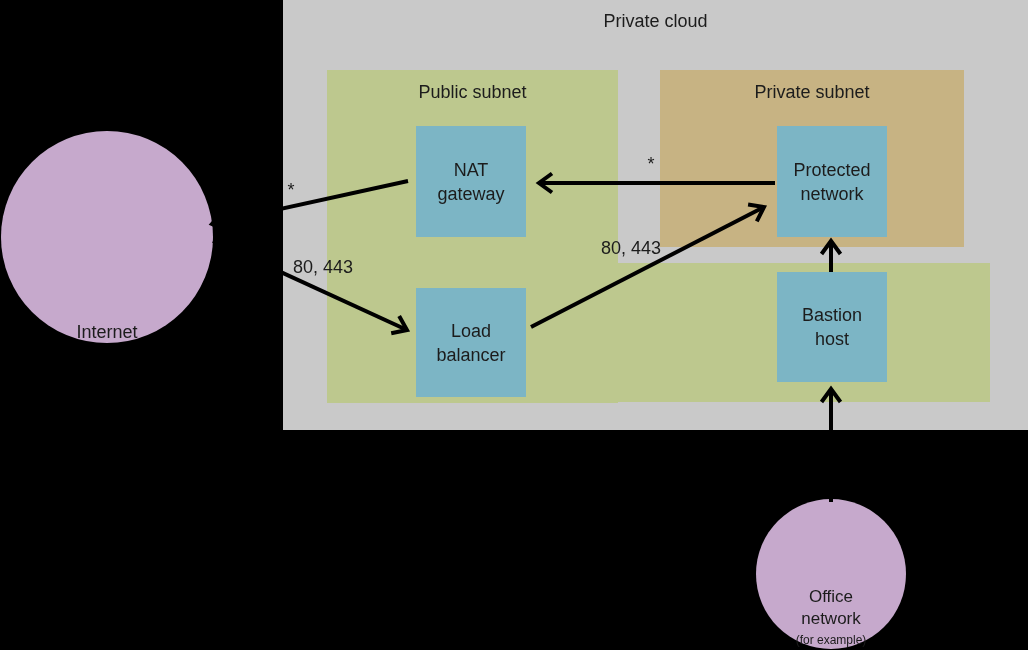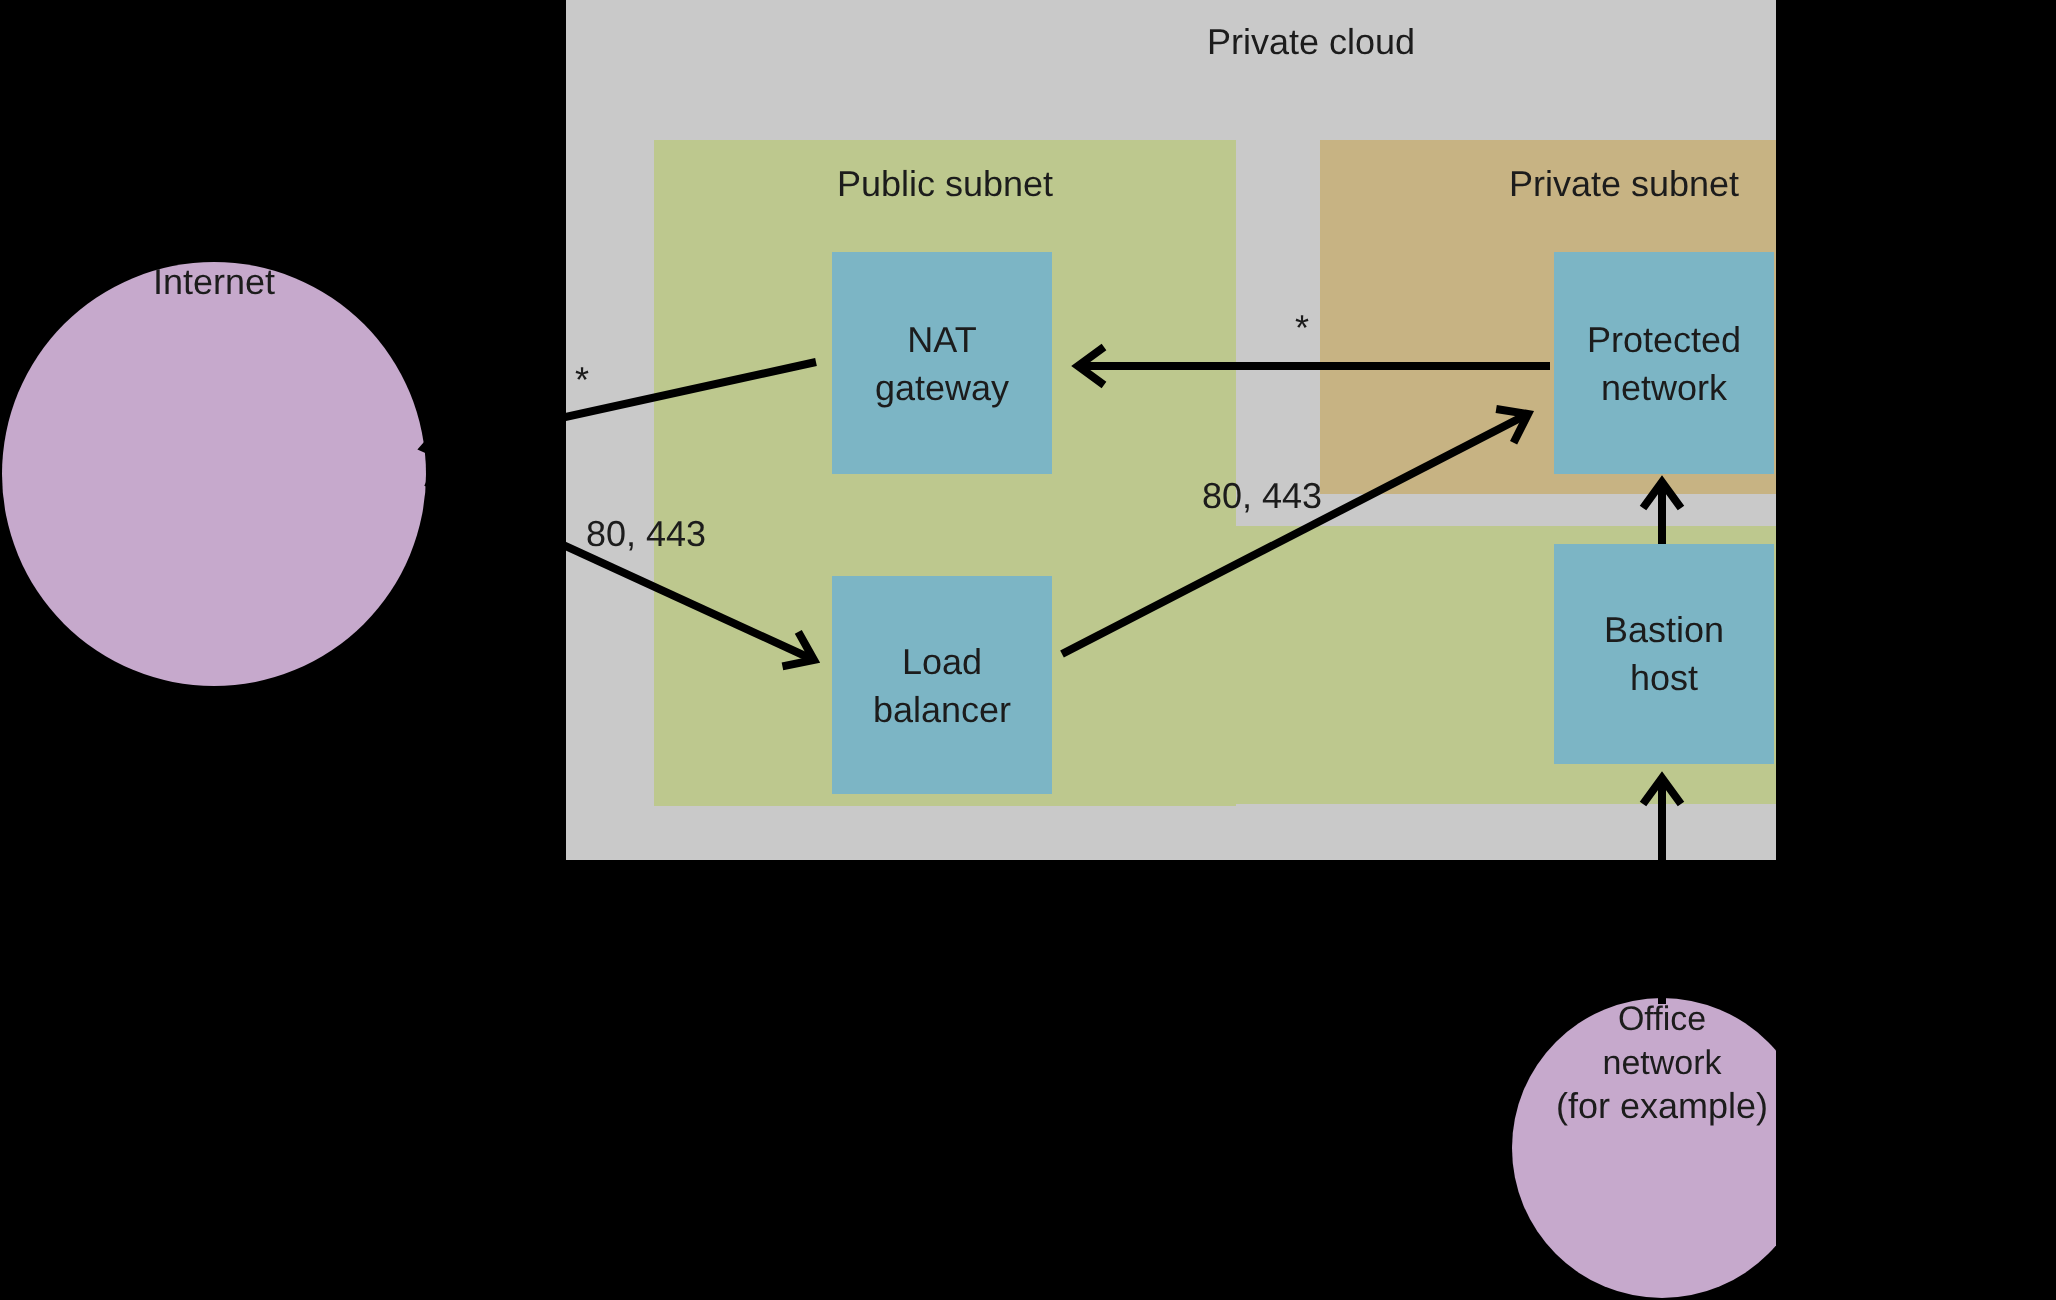--- a/index.html
+++ b/index.html
@@ -8,21 +8,21 @@
     --subnet-green:#bdc88e;
     --subnet-tan:#c7b383;
     --node-blue:#7cb5c5;
     --network-purple:#c6a9cc;
     --arrow:#000000;
     --text:#1c1c1c;
   }
   html,body{margin:0;padding:0;background:var(--background);}
   .stage{
     position:relative;
-    width:888px;height:650px;
+    width:1028px;height:650px;
     background:var(--background);
     overflow:hidden;
     font-family:"Liberation Sans","DejaVu Sans",sans-serif;
     color:var(--text);
   }
   .region{position:absolute;}
   .cloud{left:283px;top:0;width:745px;height:430px;background:var(--cloud);}
   .subnet-public{left:327px;top:70px;width:291px;height:333px;background:var(--subnet-green);}
   .subnet-private{left:660px;top:70px;width:304px;height:177px;background:var(--subnet-tan);}
   .subnet-bastion{left:618px;top:263px;width:372px;height:139px;background:var(--subnet-green);}
@@ -38,27 +38,27 @@
     font-size:18px;line-height:24px;
   }
   .node-nat{left:416px;top:126px;height:111px;align-items:center;}
   .node-lb{left:416px;top:288px;height:109px;}
   .node-protected{left:777px;top:126px;height:111px;}
   .node-bastion{left:777px;top:272px;}
   .node-label{display:block;padding:0 8px;}
   .net-circle{
     position:absolute;border-radius:50%;
     background:var(--network-purple);
-    display:flex;flex-direction:column;align-items:center;justify-content:flex-start;
+    display:flex;flex-direction:column;align-items:center;justify-content:flex-end;
     text-align:center;
   }
   .circle-internet{left:1px;top:131px;width:212px;height:212px;font-size:18px;}
   .circle-office{left:756px;top:499px;width:150px;height:150px;}
   .office-name{display:block;width:100px;font-size:17px;line-height:22px;}
-  .office-note{display:block;font-size:18px;line-height:18px;margin-top:1px;}
+  .office-note{display:block;font-size:12px;line-height:18px;margin-top:1px;}
   .edges{position:absolute;left:0;top:0;width:1028px;height:650px;pointer-events:none;}
   .edge{stroke:var(--arrow);stroke-width:4;fill:none;}
   .edge-label{
     position:absolute;font-size:18px;line-height:20px;white-space:nowrap;
   }
   .el-star-out{left:283px;top:180px;width:16px;text-align:center;}
   .el-ports-in{left:293px;top:257px;}
   .el-star-internal{left:643px;top:154px;width:16px;text-align:center;}
   .el-ports-internal{left:601px;top:238px;}
 </style>

